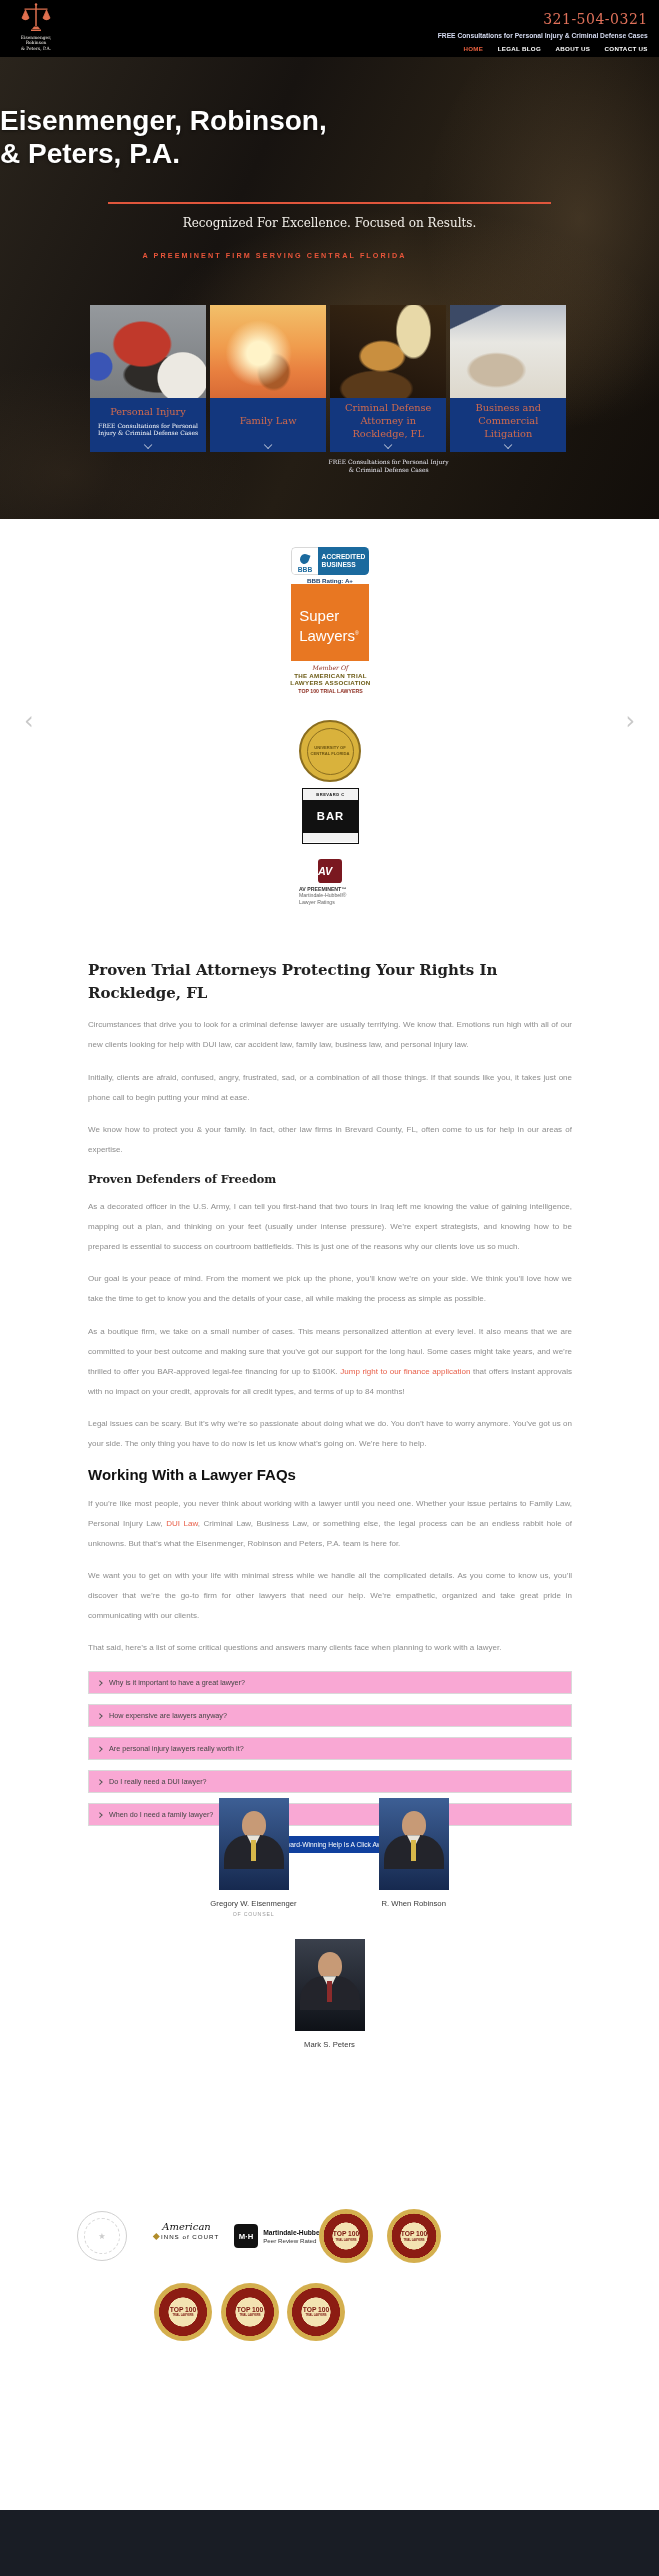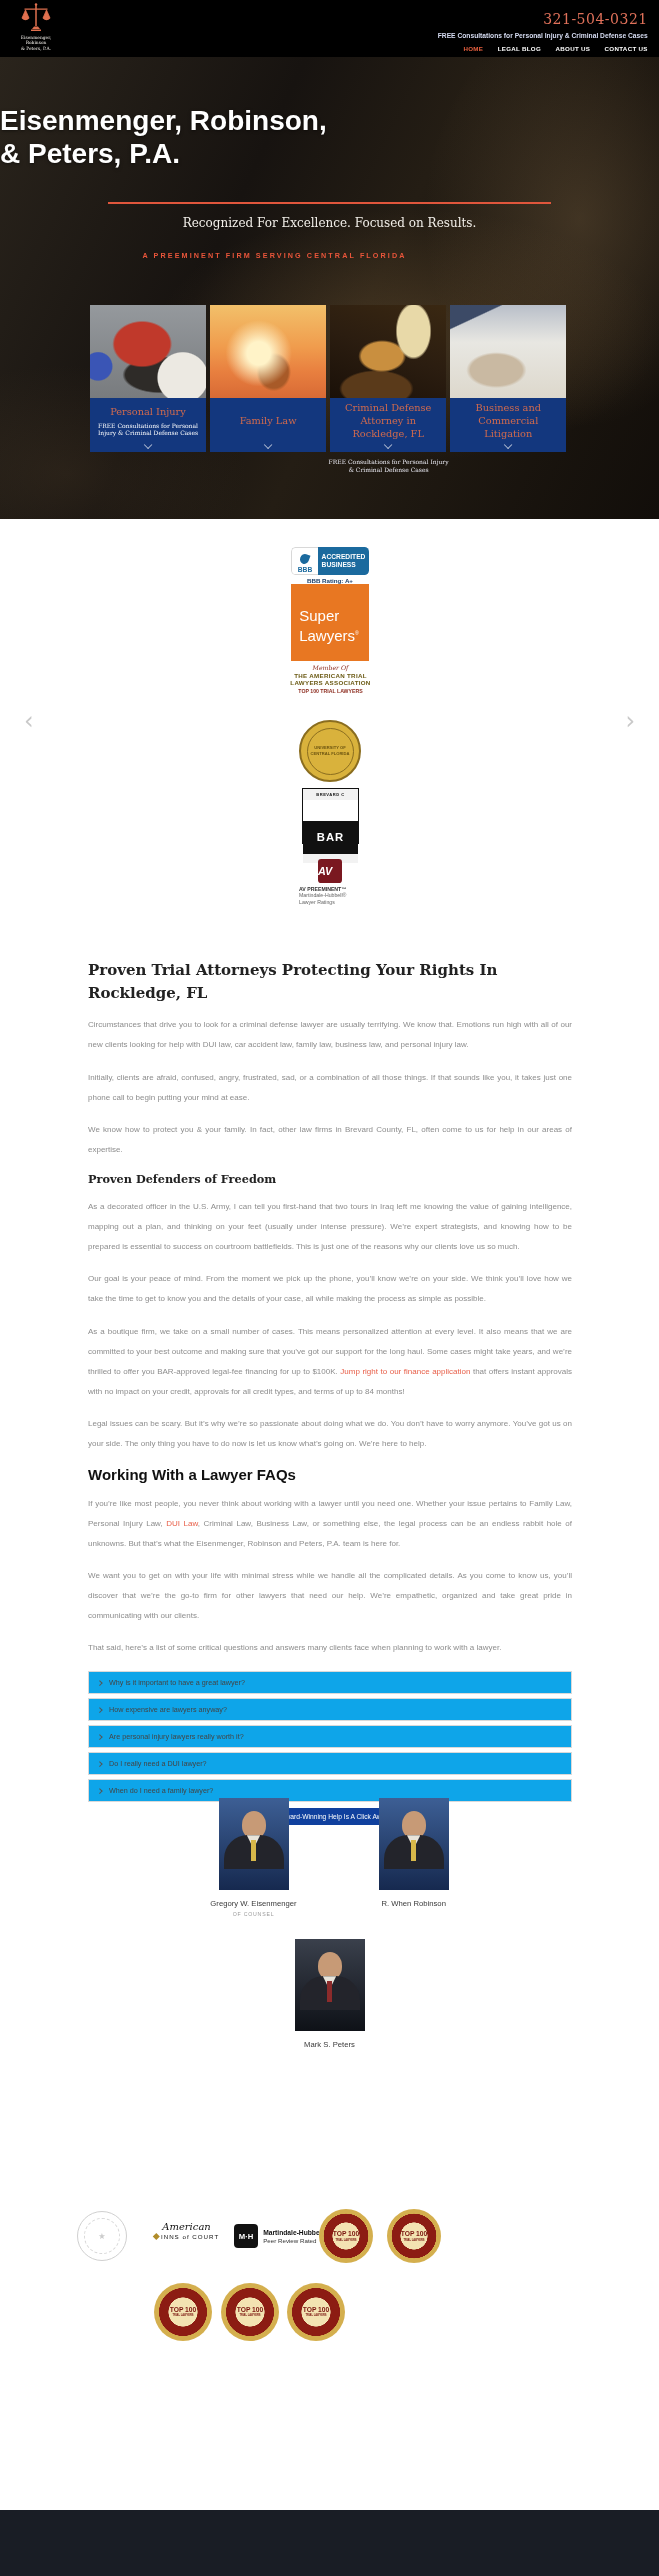--- a/index.html
+++ b/index.html
@@ -84,38 +84,38 @@
   .atla-member { color:#8c2b1e; font-family:"DejaVu Serif", serif; font-style:italic; font-size:6.2px; }
   .atla-name { color:#6b5a14; font-size:6.2px; font-weight:bold; line-height:7.2px; letter-spacing:0.3px; margin-top:1px; }
   .atla-top { color:#8c2b1e; font-size:5.2px; font-weight:bold; margin-top:1.5px; }
   .ucf { position:absolute; left:299px; top:201px; width:62px; height:62px; border-radius:50%;
     background:#d9b23c; border:2.1px double #8a6d1f; display:flex; align-items:center; justify-content:center; }
   .ucf-inner { width:47px; height:47px; border-radius:50%; border:0.5px solid #8a6d1f; color:#6b5410;
     font-size:4.1px; font-weight:bold; text-align:center; display:flex; flex-direction:column; justify-content:center; line-height:5.7px; }
   .brevard { position:absolute; left:302px; top:269px; width:57px; height:56px; border:1px solid #111; }
   .brev-top { height:11.3px; background:#f2f2f2; color:#111; font-size:4.1px; font-weight:bold; text-align:center; line-height:11.3px; letter-spacing:0.5px; }
   .brev-mid { height:32px; background:#111; color:#fff; display:flex; align-items:center; justify-content:center;
-    font-size:11.3px; font-weight:bold; letter-spacing:1px;margin-top:21px; }
+    font-size:11.3px; font-weight:bold; letter-spacing:1px; }
   .brev-bot { height:9.3px; background:#f2f2f2; border-top:1px solid #111; }
   .av { position:absolute; left:299px; top:340px; width:62px; text-align:left; }
   .av-sq { width:24px; height:24px; background:#7a1820; border-radius:3.1px; margin:0 auto;
     color:#fff; font-weight:bold; font-style:italic; font-size:10.8px; line-height:24px; }
   .av-l1 { color:#333; font-weight:bold; font-size:5.2px; margin-top:3.1px; }
   .av-l2 { color:#666; font-size:5.2px; line-height:6.7px; }
 
   
   .article { position:absolute; left:88px; top:959px; width:484px; }
   .article h2.serif { color:#222; font-family:"DejaVu Serif", serif; font-size:15px; line-height:23px; font-weight:bold; }
   .article h3.serif { color:#222; font-family:"DejaVu Serif", serif; font-size:11.3px; font-weight:bold; margin:3.1px 0 10.3px 0; }
   .article p { color:#8d8d8d; font-size:8px; line-height:20px; text-align:justify; margin:0 0 12.4px 0; }
   .article p.first { margin-top:10.3px; }
   .olink { color:#e8604a; cursor:pointer; }
   .faq-h2 { color:#111; font-size:15px; font-weight:bold; margin:1px 0 10.3px 0; }
-  .faq-row { height:23px; border:0.5px solid #d9d9d9; background:#0ea5e9; display:flex; align-items:center;
-    padding-left:9.3px; margin-bottom:4px; cursor:pointer; }
+  .faq-row { height:23px; border:0.5px solid #d9d9d9; background:#f9a8d4; display:flex; align-items:center;
+    padding-left:9.3px; margin-bottom:10px; cursor:pointer; }
   .faq-arrow { width:3.6px; height:3.6px; border-top:1px solid #555; border-right:1px solid #555;
     transform:rotate(45deg); margin-right:7.2px; flex:none; }
   .faq-label { color:#444; font-size:7.2px; }
   .cta { margin:6.2px auto 0 auto; width:177px; height:17.5px; background:#10409e; border:none; border-radius:1px;
     color:#fff; font-size:6.7px; display:flex; align-items:center; justify-content:center; gap:4.1px; cursor:pointer;
     font-family:"Liberation Sans", sans-serif; }
   .medal-ic { width:5.7px; height:5.7px; border:1px solid #fff; border-radius:50%; position:relative; }
   .medal-ic:after { content:""; position:absolute; left:0.5px; top:4.6px; width:2.6px; height:2.1px; background:#e05a41; }
 
   

